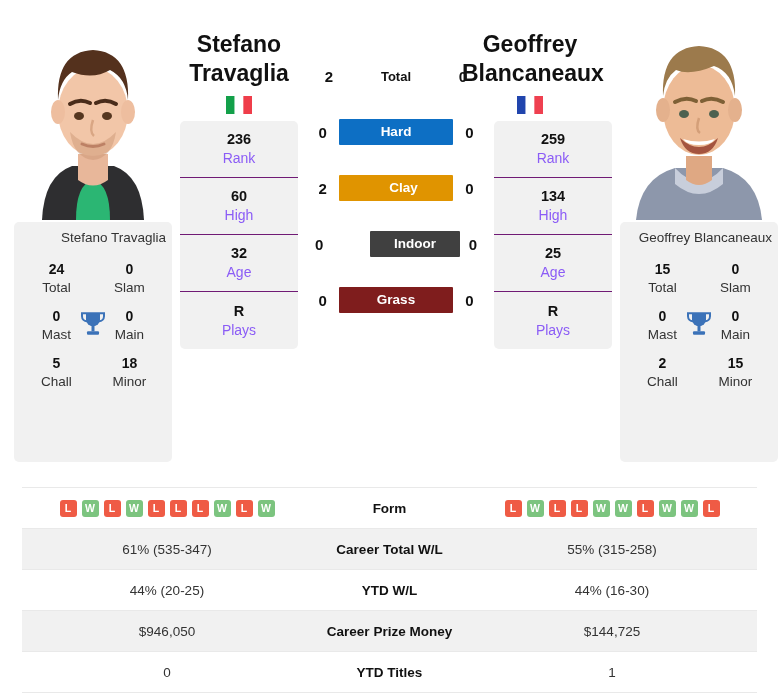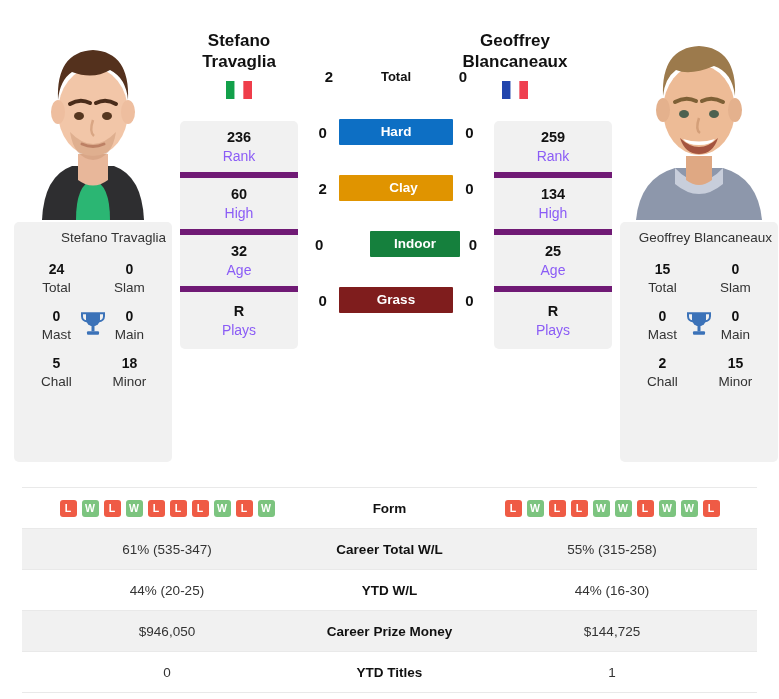--- a/index.html
+++ b/index.html
@@ -73,21 +73,21 @@
     border-radius: 5px;
     margin-top: 113px;
     overflow: hidden;
   }
   .stat-row {
     height: 57px;
     display: flex;
     flex-direction: column;
     align-items: center;
     justify-content: center;
-    border-bottom: 6px solid #701a75;
+    border-bottom: 1px solid #701a75;
   }
   .stat-row:last-child { border-bottom: none; }
   .stat-row .v { font-size: 14.5px; font-weight: bold; color: #111; line-height: 1.3; }
   .stat-row .k { font-size: 14px; color: #8b5cf6; line-height: 1.3; }
 
   
   .center-wrap { padding-top: 54px; }
   .h2h-row {
     display: flex;
     align-items: center;
@@ -116,21 +116,21 @@
     font-size: 13.5px;
     font-weight: bold;
     color: #ffffff;
     padding: 5px 0 6px 0;
     border-radius: 1px;
   }
 
   
   .name-head { text-align: center; padding-top: 26px; }
   .name-head .n1, .name-head .n2 {
-    font-size: 17px;
+    font-size: 23px;
     font-weight: bold;
     color: #111;
     line-height: 1.25;
   }
   .flag {
     margin: 8px auto 0 auto;
     width: 26px; height: 18px;
     display: block;
   }
 
@@ -284,21 +284,21 @@
             <div class="h2h-badge" style="background: rgb(13, 111, 196);">Hard</div>
             <div class="h2h-score">0</div>
           </div>
           <div class="h2h-row">
             <div class="h2h-score">2</div>
             <div class="h2h-badge" style="background: rgb(224, 148, 0); padding-left: 15px;">Clay</div>
             <div class="h2h-score">0</div>
           </div>
           <div class="h2h-row">
             <div class="h2h-score">0</div>
-            <div class="h2h-badge" style="background: #15803d; margin-left: 38px;">Indoor</div>
+            <div class="h2h-badge" style="background: #404040; margin-left: 38px;">Indoor</div>
             <div class="h2h-score">0</div>
           </div>
           <div class="h2h-row">
             <div class="h2h-score">0</div>
             <div class="h2h-badge" style="background: #7f1d1d;">Grass</div>
             <div class="h2h-score">0</div>
           </div>
         </div>
     </div>
 
@@ -387,21 +387,21 @@
   <div class="name-head" style="position:absolute; left:180px; top:4px; width:118px;">
     <div class="n1">Stefano</div>
     <div class="n2">Travaglia</div>
     <svg class="flag" viewBox="0 0 26 18" xmlns="http://www.w3.org/2000/svg">
       <rect x="0" y="0" width="8.67" height="18" fill="#13a04a"></rect>
       <rect x="8.67" y="0" width="8.67" height="18" fill="#ffffff"></rect>
       <rect x="17.34" y="0" width="8.66" height="18" fill="#ef3d4a"></rect>
     </svg>
   </div>
 
-  <div class="name-head" style="position:absolute; left:447px; top:4px; width:136px;">
+  <div class="name-head" style="position:absolute; left:462px; top:4px; width:136px;">
     <div class="n1">Geoffrey</div>
     <div class="n2">Blancaneaux</div>
     <svg class="flag" viewBox="0 0 26 18" xmlns="http://www.w3.org/2000/svg">
       <rect x="0" y="0" width="8.67" height="18" fill="#2145ad"></rect>
       <rect x="8.67" y="0" width="8.67" height="18" fill="#ffffff"></rect>
       <rect x="17.34" y="0" width="8.66" height="18" fill="#ef4050"></rect>
     </svg>
   </div>
 
   <table class="stats-table">

